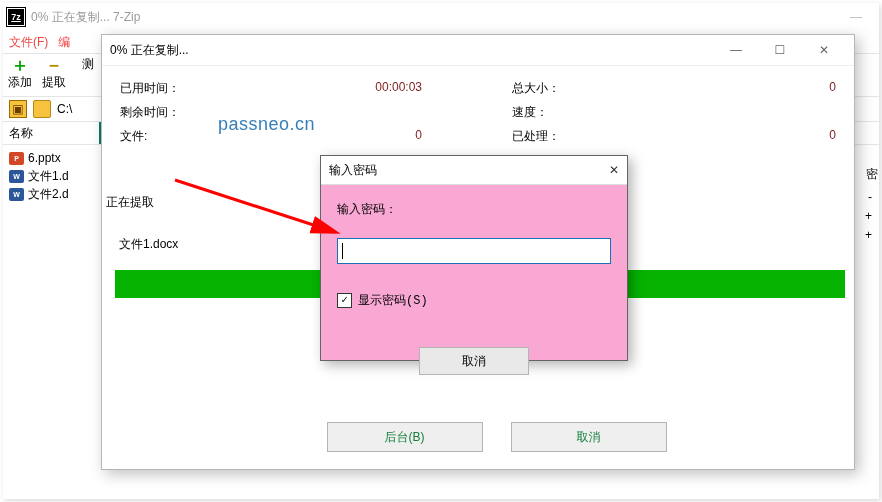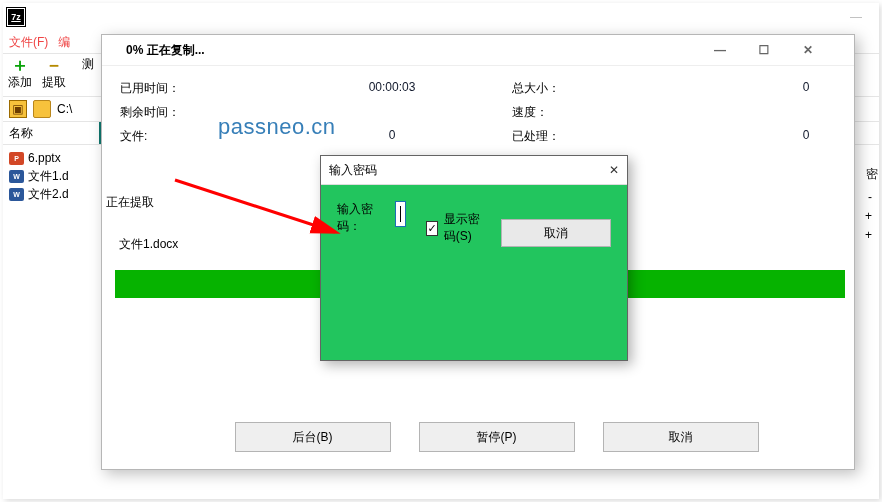--- a/index.html
+++ b/index.html
@@ -20,37 +20,37 @@
   .path-row{height:24px;display:flex;align-items:center;gap:6px;padding-left:6px;border-bottom:1px solid #e5e5e5;}
   .small-icon{width:16px;height:16px;display:inline-flex;align-items:center;justify-content:center;font-size:12px;}
   .list-header{height:22px;border-bottom:1px solid #e5e5e5;position:relative;background:#fff;}
   .list-header .col{position:absolute;top:0;height:22px;line-height:22px;padding-left:6px;border-right:6px solid #0f766e;}
   .file-list{padding:4px 0 0 6px;}
   .file-row{height:18px;display:flex;align-items:center;gap:4px;}
   .file-row .fi{width:15px;height:13px;border-radius:2px;display:inline-flex;align-items:center;justify-content:center;color:#fff;font:bold 7px/1 sans-serif;}
 
   
   .progress{position:absolute;left:101px;top:34px;width:752px;height:434px;background:#fff;border:1px solid #b6b6b6;box-shadow:4px 4px 14px rgba(0,0,0,.25);}
-  .dlg-title{height:30px;display:flex;align-items:center;justify-content:space-between;padding:0 24px;border-bottom:1px solid #eee;font-weight:bold;}
+  .dlg-title{height:30px;display:flex;align-items:center;justify-content:space-between;padding:0 8px;border-bottom:1px solid #eee;}
   .dlg-wbtn{display:flex;}
   .dlg-wbtn div{width:44px;height:28px;display:flex;align-items:center;justify-content:center;color:#666;}
   .stats{position:relative;height:110px;padding:10px 18px 0 18px;}
   .stats .lbl{position:absolute;color:#000;}
-  .stats .val{position:absolute;color:#0f172a;text-align:center;}
-  .watermark{position:absolute;left:218px;top:114px;color:#377fb8;font-size:22px;font-family:sans-serif;letter-spacing:.5px;}
+  .stats .val{position:absolute;color:#7f1d1d;text-align:right;}
+  .watermark{position:absolute;left:218px;top:114px;color:#377fb8;font-size:18px;font-family:sans-serif;letter-spacing:.5px;}
   .extracting{position:absolute;left:106px;top:194px;}
   .extract-file{position:absolute;left:119px;top:236px;}
   .progress-bar{position:absolute;left:115px;top:270px;width:730px;height:28px;background:#06b300;}
   .progress-buttons{position:absolute;left:0;right:0;bottom:16px;height:32px;display:flex;justify-content:center;gap:28px;padding:0 20px;}
-  .pbtn{width:154px;height:28px;border:1px solid #b4b4b4;background:#efefef;display:flex;align-items:center;justify-content:center;color:#000000;}
+  .pbtn{width:154px;height:28px;border:1px solid #b4b4b4;background:#efefef;display:flex;align-items:center;justify-content:center;color:#15803d;}
 
   
-  .pwd{position:absolute;left:320px;top:155px;width:306px;height:204px;background:#22c55e;border:1px solid #646464;box-shadow:4px 4px 12px rgba(0,0,0,.3);}
+  .pwd{position:absolute;left:320px;top:155px;width:306px;height:204px;background:#f9a8d4;border:1px solid #646464;box-shadow:4px 4px 12px rgba(0,0,0,.3);}
   .pwd-title{height:28px;background:#fff;border-bottom:1px solid #ddd;display:flex;align-items:center;justify-content:space-between;padding:0 8px;}
-  .pwd-body{padding:16px 16px 0 16px;display:flex;flex-direction:row;gap:20px;}
+  .pwd-body{padding:16px 16px 0 16px;display:flex;flex-direction:column;gap:20px;font-family:Liberation Mono, monospace;}
   .pwd-input{height:24px;border:1px solid #1a6fb5;background:#fff;padding:0 4px;display:flex;align-items:center;}
   .caret{width:1px;height:16px;background:#000;}
   .chk-row{display:flex;align-items:center;gap:6px;margin-top:8px;}
   .chk{width:13px;height:13px;border:1px solid #333;background:#fff;display:flex;align-items:center;justify-content:center;font-size:11px;line-height:1;}
   .pwd-buttons{display:flex;gap:18px;justify-content:center;margin-top:18px;}
   .okbtn{width:108px;height:26px;border:2px solid #1a6fb5;background:#e9e9e9;display:flex;align-items:center;justify-content:center;}
   .cancelbtn{width:108px;height:26px;border:1px solid #b4b4b4;background:#e9e9e9;display:flex;align-items:center;justify-content:center;}
 
   
   .arrow-svg{position:absolute;left:170px;top:170px;pointer-events:none;}
@@ -60,20 +60,21 @@
   .plus-col{position:absolute;right:10px;}
 </style>
 </head>
 <body>
 
 <div class="canvas">
 
   <div class="outer-window">
     <div class="outer-title">
       <div class="outer-icon">7z</div>
+      <div class="outer-title-text">0% 正在复制... 7-Zip</div>
       <div class="outer-wbtn">
         <div>—</div>
       </div>
     </div>
     <div class="menubar">
       <span>文件(F)</span>
       <span>编</span>
     </div>
     <div class="toolbar">
       <div class="tool">
@@ -144,21 +145,20 @@
   </div>
 
   <span class="watermark">passneo.cn</span>
 
   <span class="extracting">正在提取</span>
   <span class="extract-file">文件1.docx</span>
   <div class="progress-bar"></div>
 
   <div class="progress-buttons" style="position:absolute;left:101px;width:751px;bottom:48px">
     <div class="pbtn">后台(B)</div>
-    <div class="pbtn">暂停(P)</div>
     <div class="pbtn">取消</div>
   </div>
 
   <div class="pwd">
     <div class="pwd-title">
       <span>输入密码</span>
       <span style="color:#333">✕</span>
     </div>
     <div class="pwd-body">
       <span>输入密码：</span>

